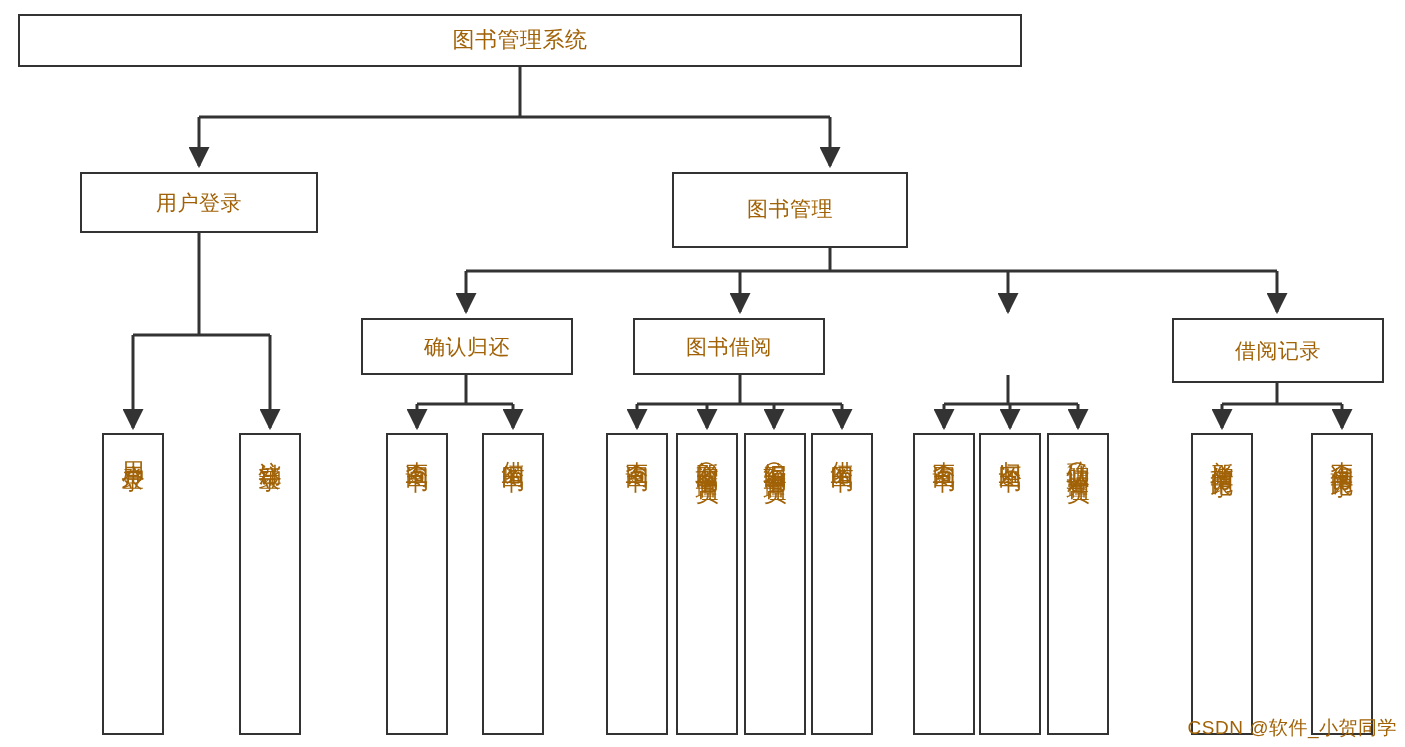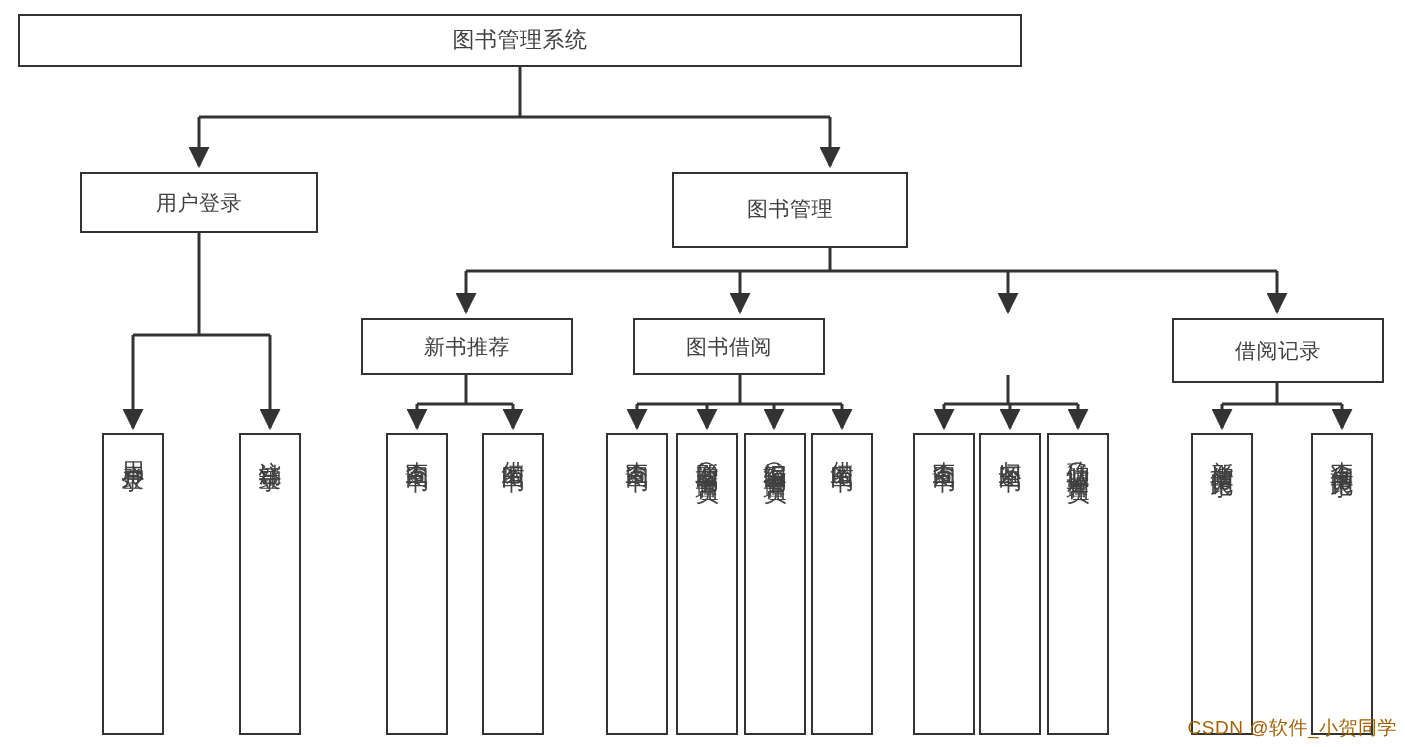--- a/index.html
+++ b/index.html
@@ -33,21 +33,21 @@
     border: 2px solid #333333;
     display: flex;
     align-items: center;
     justify-content: center;
     color: #222222;
   }
   .node-label {
     display: block;
     text-align: center;
     line-height: 1.12;
-    color: #404040;
+    color: #a16207;
   }
   
   .node.horiz .node-label {
     font-size: 21px;
     letter-spacing: 0.5px;
     white-space: nowrap;
   }
   .node.root .node-label {
     font-size: 22px;
   }
@@ -136,21 +136,21 @@
 
   <div class="node horiz" style="left:80px; top:172px; width:238px; height:61px;">
     <span class="node-label">用户登录</span>
   </div>
 
   <div class="node horiz" style="left:672px; top:172px; width:236px; height:76px;font-family:Liberation Serif, serif;">
     <span class="node-label">图书管理</span>
   </div>
 
   <div class="node horiz" style="left:361px; top:318px; width:212px; height:57px;">
-    <span class="node-label">新书推荐</span>
+    <span class="node-label">确认归还</span>
   </div>
 
   <div class="node horiz" style="left:633px; top:318px; width:192px; height:57px;align-items:center;">
     <span class="node-label">图书借阅</span>
   </div>
 
 
   <div class="node horiz" style="left:1172px; top:318px; width:212px; height:65px;">
     <span class="node-label">借阅记录</span>
   </div>

